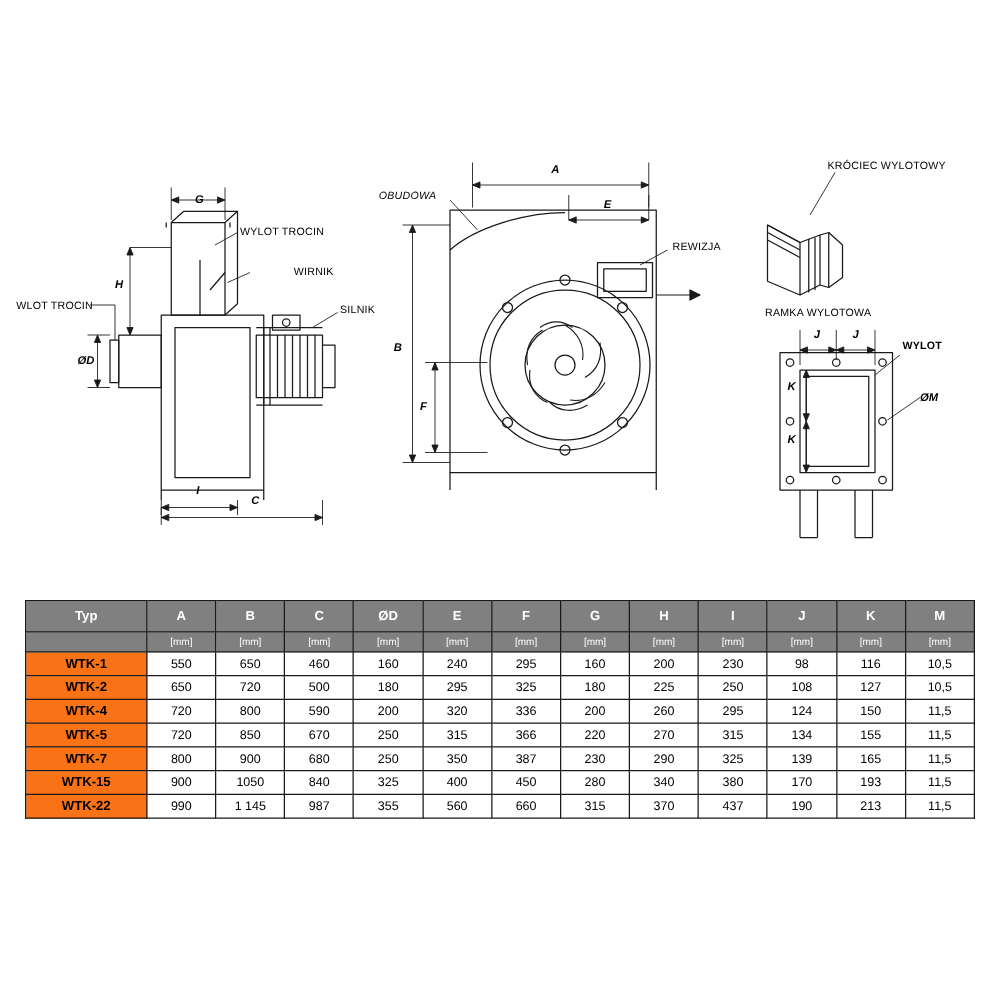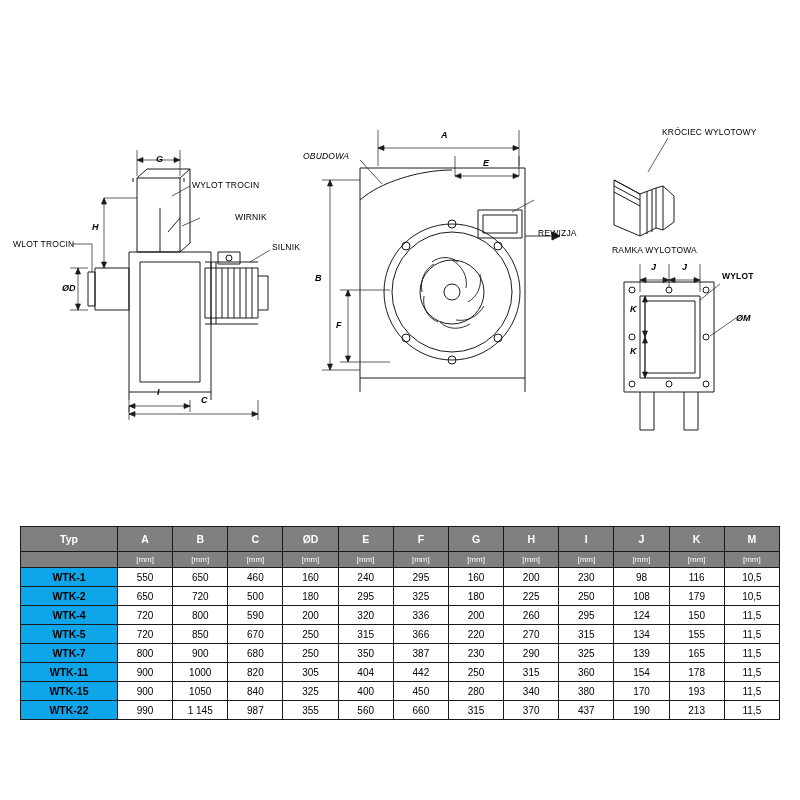--- a/index.html
+++ b/index.html
@@ -11,21 +11,21 @@
     position:relative;
     overflow:hidden;
   }
   .canvas{position:absolute;left:0;top:0;width:800px;height:800px;}
 
   
   .lbl{position:absolute;font-size:8.5px;letter-spacing:.2px;white-space:nowrap;}
   .dim{position:absolute;font-size:9px;font-style:italic;font-weight:bold;white-space:nowrap;}
 
   
-  .tbl-wrap{position:absolute;left:20px;top:480px;width:760px;margin-top:46px;}
+  .tbl-wrap{position:absolute;left:20px;top:480px;width:760px;}
   table{border-collapse:collapse;width:760px;table-layout:fixed;}
   td,th{
     border:1px solid #1a1a1a;
     text-align:center;
     font-size:10px;
     padding:0;
     height:17px;
     background:#ffffff;
   }
   thead th{
@@ -36,21 +36,21 @@
     height:24px;
   }
   thead th.typ-head{width:96px;}
   tr.units td{
     background:#808080;
     color:#ffffff;
     font-size:8px;
     height:15px;
   }
   tbody td.typ{
-    background:#0ea5e9;
+    background:#f97316;
     font-weight:bold;
     font-size:10.5px;
   }
   tbody td{height:18px;}
 </style>
 </head>
 <body>
 
 <svg class="canvas" viewBox="0 0 800 800" xmlns="http://www.w3.org/2000/svg">
   <g fill="none" stroke="#1a1a1a" stroke-width="1" stroke-linejoin="round">
@@ -235,21 +235,21 @@
     </g>
   </g>
 </svg>
 
 <div class="canvas">
   <div class="lbl" style="left:192px;top:180px;">WYLOT TROCIN</div>
   <div class="lbl" style="left:203px;top:212px;margin-left:32px;">WIRNIK</div>
   <div class="lbl" style="left:13px;top:239px;">WLOT TROCIN</div>
   <div class="lbl" style="left:272px;top:242px;">SILNIK</div>
   <div class="lbl" style="left:303px;top:151px;font-style:italic;">OBUDOWA</div>
-  <div class="lbl" style="left:538px;top:192px;margin-top:36px;">REWIZJA</div>
+  <div class="lbl" style="left:538px;top:192px;">REWIZJA</div>
   <div class="lbl" style="left:662px;top:127px;">KRÓCIEC WYLOTOWY</div>
   <div class="lbl" style="left:612px;top:245px;">RAMKA WYLOTOWA</div>
   <div class="lbl" style="left:722px;top:271px;font-weight:bold;">WYLOT</div>
 
   <div class="dim" style="left:156px;top:154px;">G</div>
   <div class="dim" style="left:92px;top:222px;">H</div>
   <div class="dim" style="left:62px;top:283px;">ØD</div>
   <div class="dim" style="left:157px;top:387px;">I</div>
   <div class="dim" style="left:201px;top:395px;">C</div>
   <div class="dim" style="left:441px;top:130px;">A</div>
@@ -319,21 +319,21 @@
         <td>650</td>
         <td>720</td>
         <td>500</td>
         <td>180</td>
         <td>295</td>
         <td>325</td>
         <td>180</td>
         <td>225</td>
         <td>250</td>
         <td>108</td>
-        <td>179</td>
+        <td>127</td>
         <td>10,5</td>
       </tr>
       <tr>
         <td class="typ">WTK-4</td>
         <td>720</td>
         <td>800</td>
         <td>590</td>
         <td>200</td>
         <td>320</td>
         <td>336</td>
@@ -368,35 +368,20 @@
         <td>350</td>
         <td>387</td>
         <td>230</td>
         <td>290</td>
         <td>325</td>
         <td>139</td>
         <td>165</td>
         <td>11,5</td>
       </tr>
       <tr>
-        <td class="typ">WTK-11</td>
-        <td>900</td>
-        <td>1000</td>
-        <td>820</td>
-        <td>305</td>
-        <td>404</td>
-        <td>442</td>
-        <td>250</td>
-        <td>315</td>
-        <td>360</td>
-        <td>154</td>
-        <td>178</td>
-        <td>11,5</td>
-      </tr>
-      <tr>
         <td class="typ">WTK-15</td>
         <td>900</td>
         <td>1050</td>
         <td>840</td>
         <td>325</td>
         <td>400</td>
         <td>450</td>
         <td>280</td>
         <td>340</td>
         <td>380</td>

